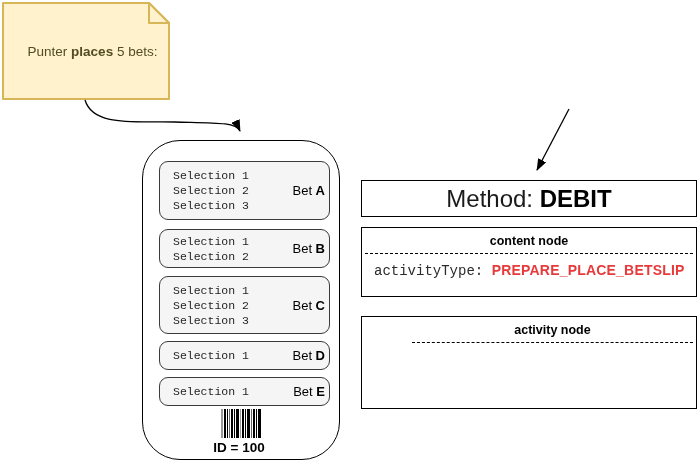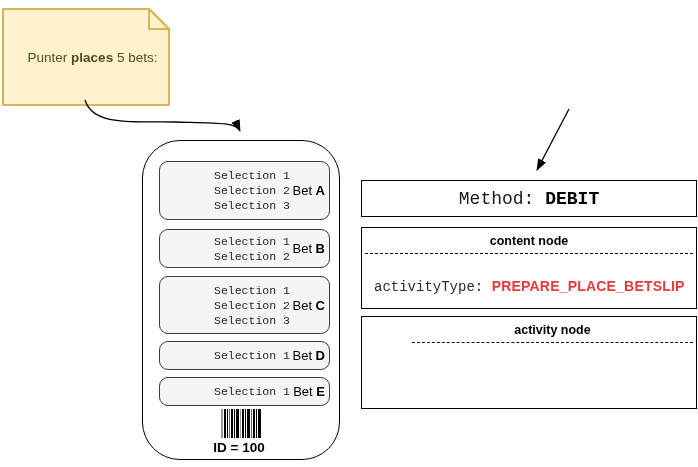--- a/index.html
+++ b/index.html
@@ -9,33 +9,33 @@
   }
   
   .note{position:absolute;}
   .note svg.note-shape{position:absolute;left:0;top:0;}
   .note .note-text{
     position:absolute;left:0;top:0;right:0;bottom:0;
     display:flex;flex-direction:column;align-items:center;justify-content:center;
     font-size:13.5px;line-height:19px;color:#514c22;text-align:center;white-space:pre;
   }
   .note .note-text b{font-weight:bold;}
-  #note-punter{left:2px;top:2px;width:181px;height:98px;margin-top:6px;}
+  #note-punter{left:2px;top:2px;width:181px;height:98px;}
   #note-request{left:487px;top:61px;width:179px;height:47px;}
   
   #arrow-layer{position:absolute;left:0;top:0;width:698px;height:467px;pointer-events:none;}
   
   .betslip{
     position:absolute;left:142px;top:140px;width:198px;height:320px;
     background:#fff;border:1.6px solid #000;border-radius:38px;box-sizing:border-box;
   }
   .bet-row{
     position:absolute;left:16px;width:171px;box-sizing:border-box;
     background:#f5f5f5;border:1.2px solid #3b3b3b;border-radius:9px;
-    display:flex;align-items:center;padding-left:41px;
+    display:flex;align-items:center;
   }
   .bet-selections{
     flex:1;padding-left:13px;
     font-family:"Liberation Mono",monospace;font-size:11.5px;line-height:15px;color:#1f1f1f;
     white-space:pre;
   }
   .bet-label{font-size:13px;margin-right:4px;white-space:pre;color:#000;}
   .bet-label b{font-weight:bold;}
   #bet-row-a{top:20px;height:59px;}
   #bet-row-b{top:88px;height:39px;}
@@ -46,31 +46,31 @@
   .barcode-label{
     position:absolute;left:0;right:4px;top:299px;text-align:center;
     font-size:13.5px;font-weight:bold;color:#000;
   }
   
   .node-box{
     position:absolute;left:361px;width:336px;background:#fff;
     border:1.6px solid #000;box-sizing:border-box;
   }
   #method-box{top:180px;height:37px;display:flex;align-items:center;justify-content:center;}
-  .method-line{font-family:Liberation Mono, monospace;font-size:18px;white-space:pre;color:#1a1a1a;}
+  .method-line{font-family:Liberation Sans, sans-serif;font-size:24px;white-space:pre;color:#1a1a1a;}
   .method-line b{font-weight:bold;color:#000;}
-  #content-box{top:227px;height:82px;}
+  #content-box{top:227px;height:70px;}
   #activity-box{top:316px;height:93px;padding-left:47px;}
   .node-title{
     text-align:center;font-size:12.5px;font-weight:bold;color:#000;
     padding-top:6px;line-height:14px;
   }
   .node-divider{border:0;border-top:1.6px dashed #000;margin:5px 3px 0 3px;}
   .field-line{
-    margin-top:24px;padding-left:12px;white-space:pre;
+    margin-top:8px;padding-left:12px;white-space:pre;
     font-family:"Liberation Mono",monospace;font-size:14px;color:#2b2b2b;
   }
   .field-value{
     font-family:"Liberation Sans",sans-serif;font-weight:bold;font-size:14px;
     color:#e83a3a;letter-spacing:0.2px;
   }
 </style>
 </head>
 <body>
 

